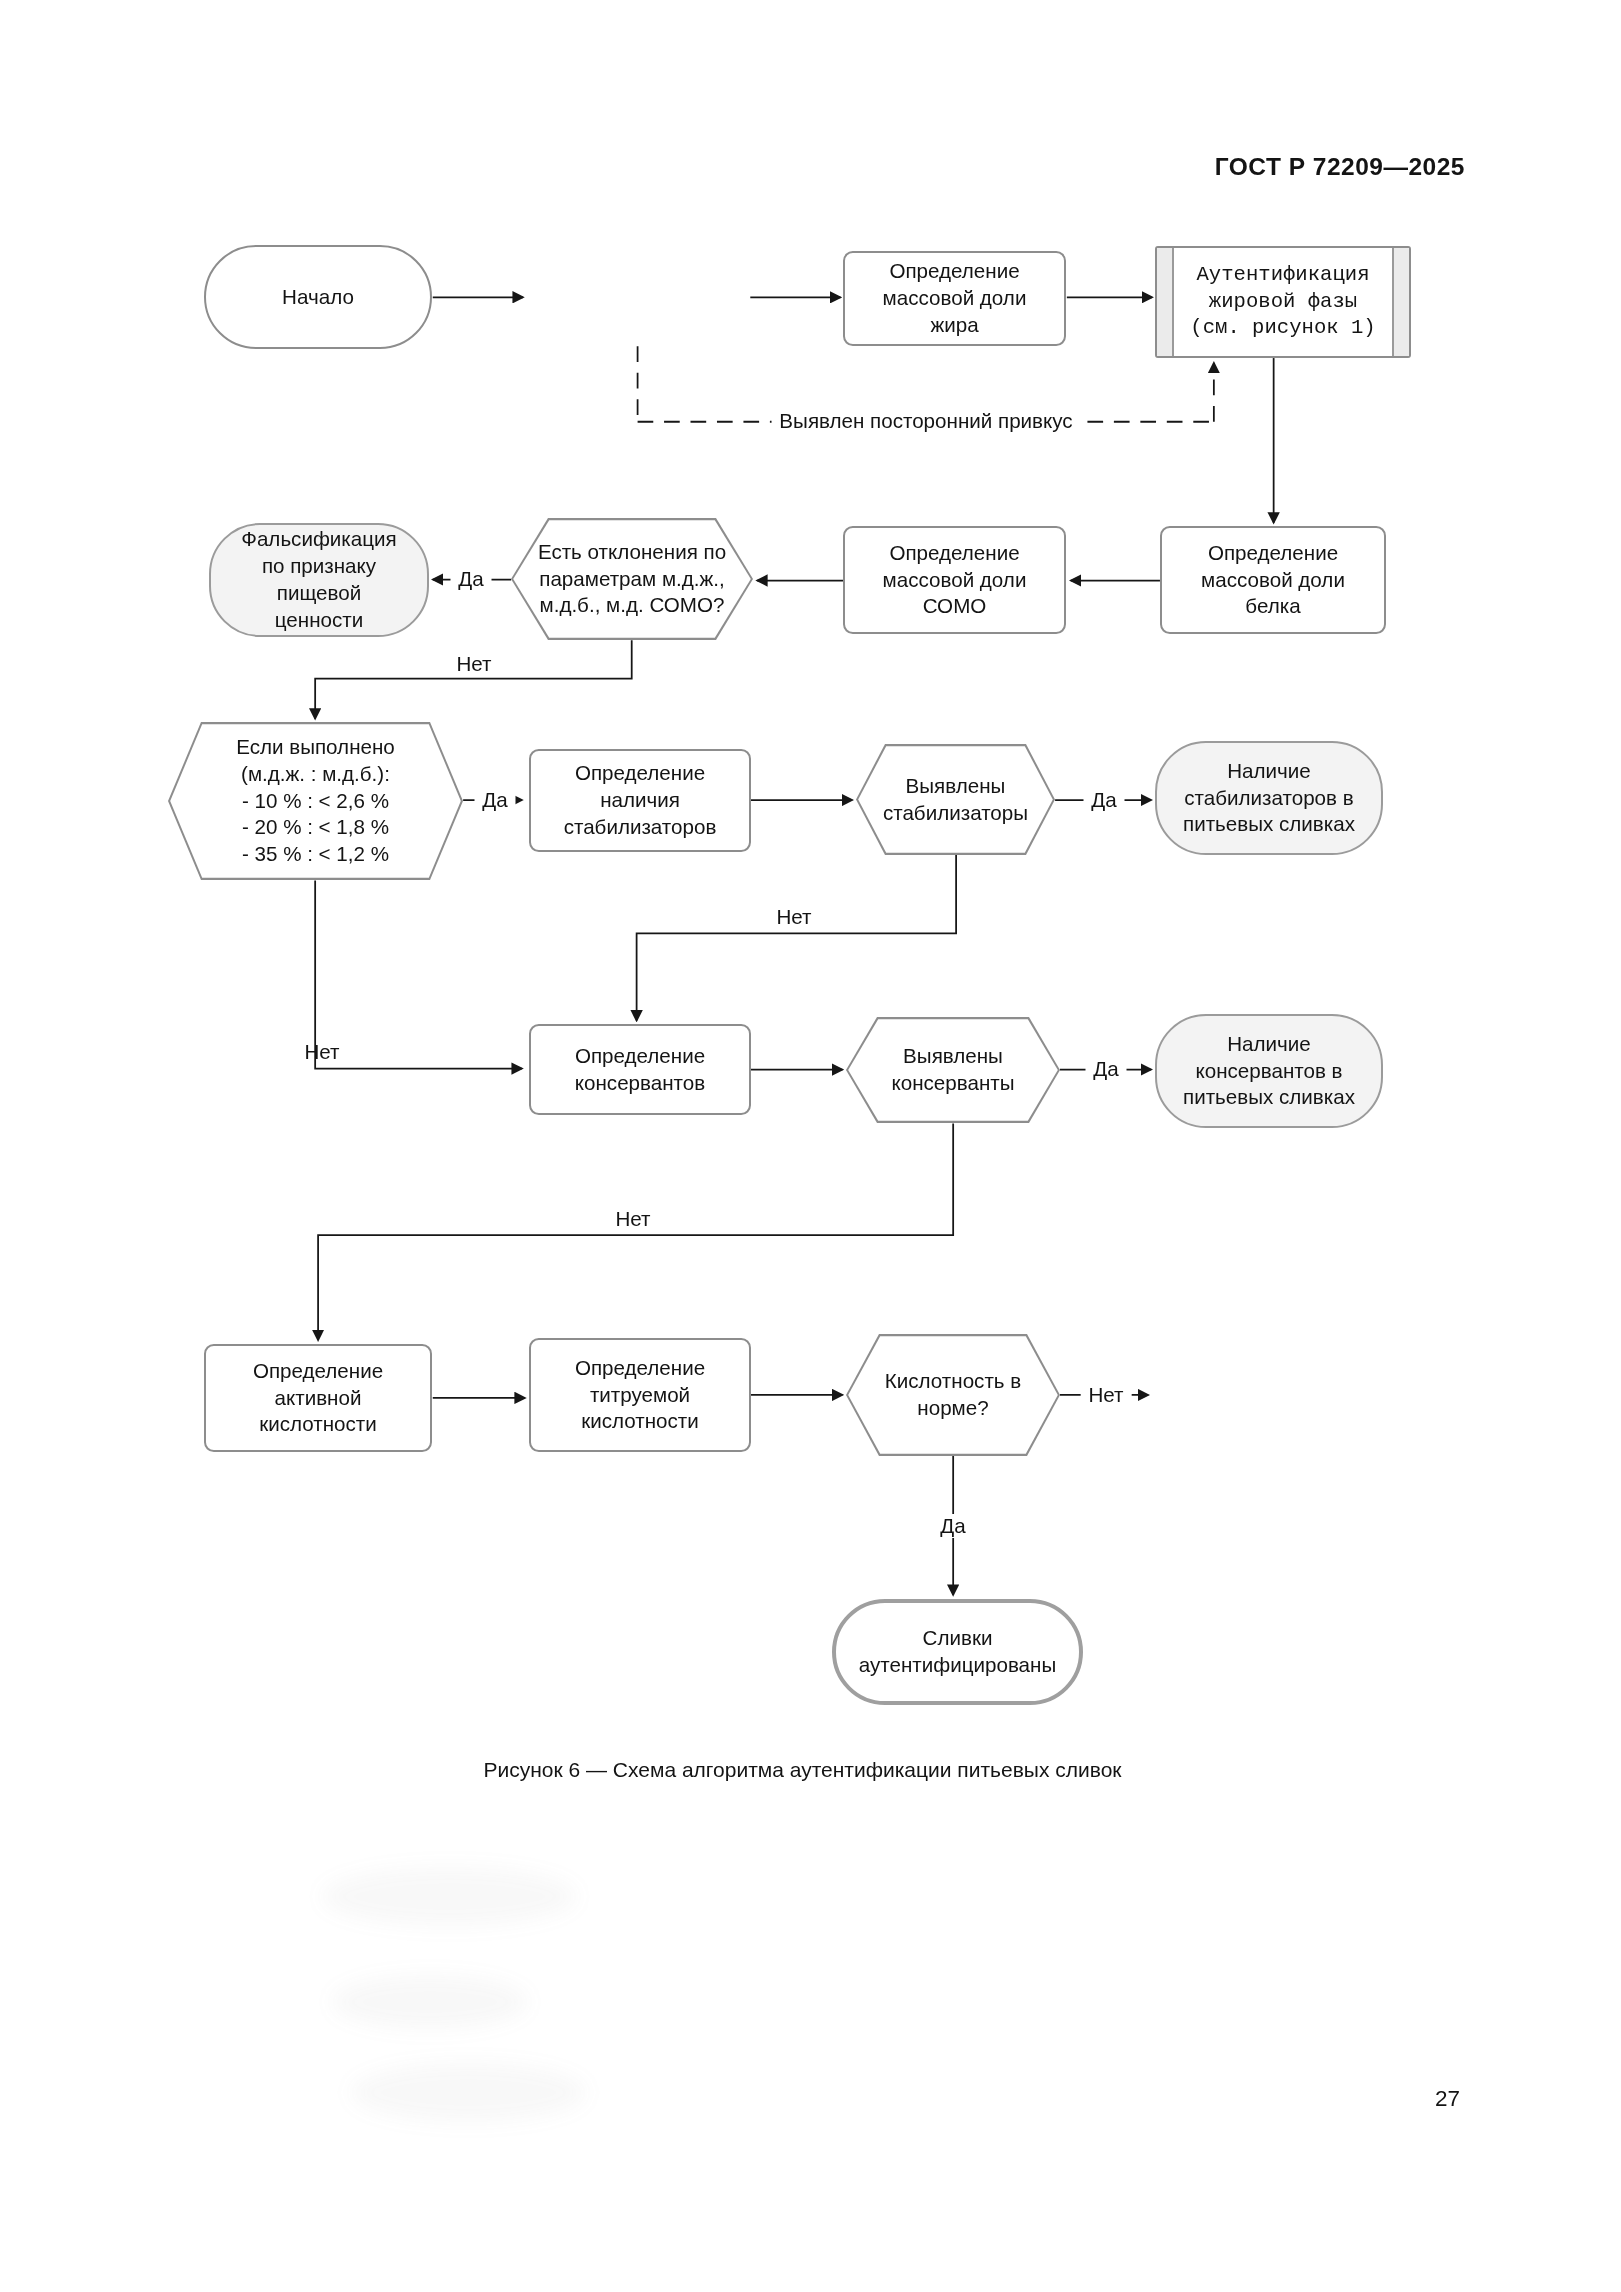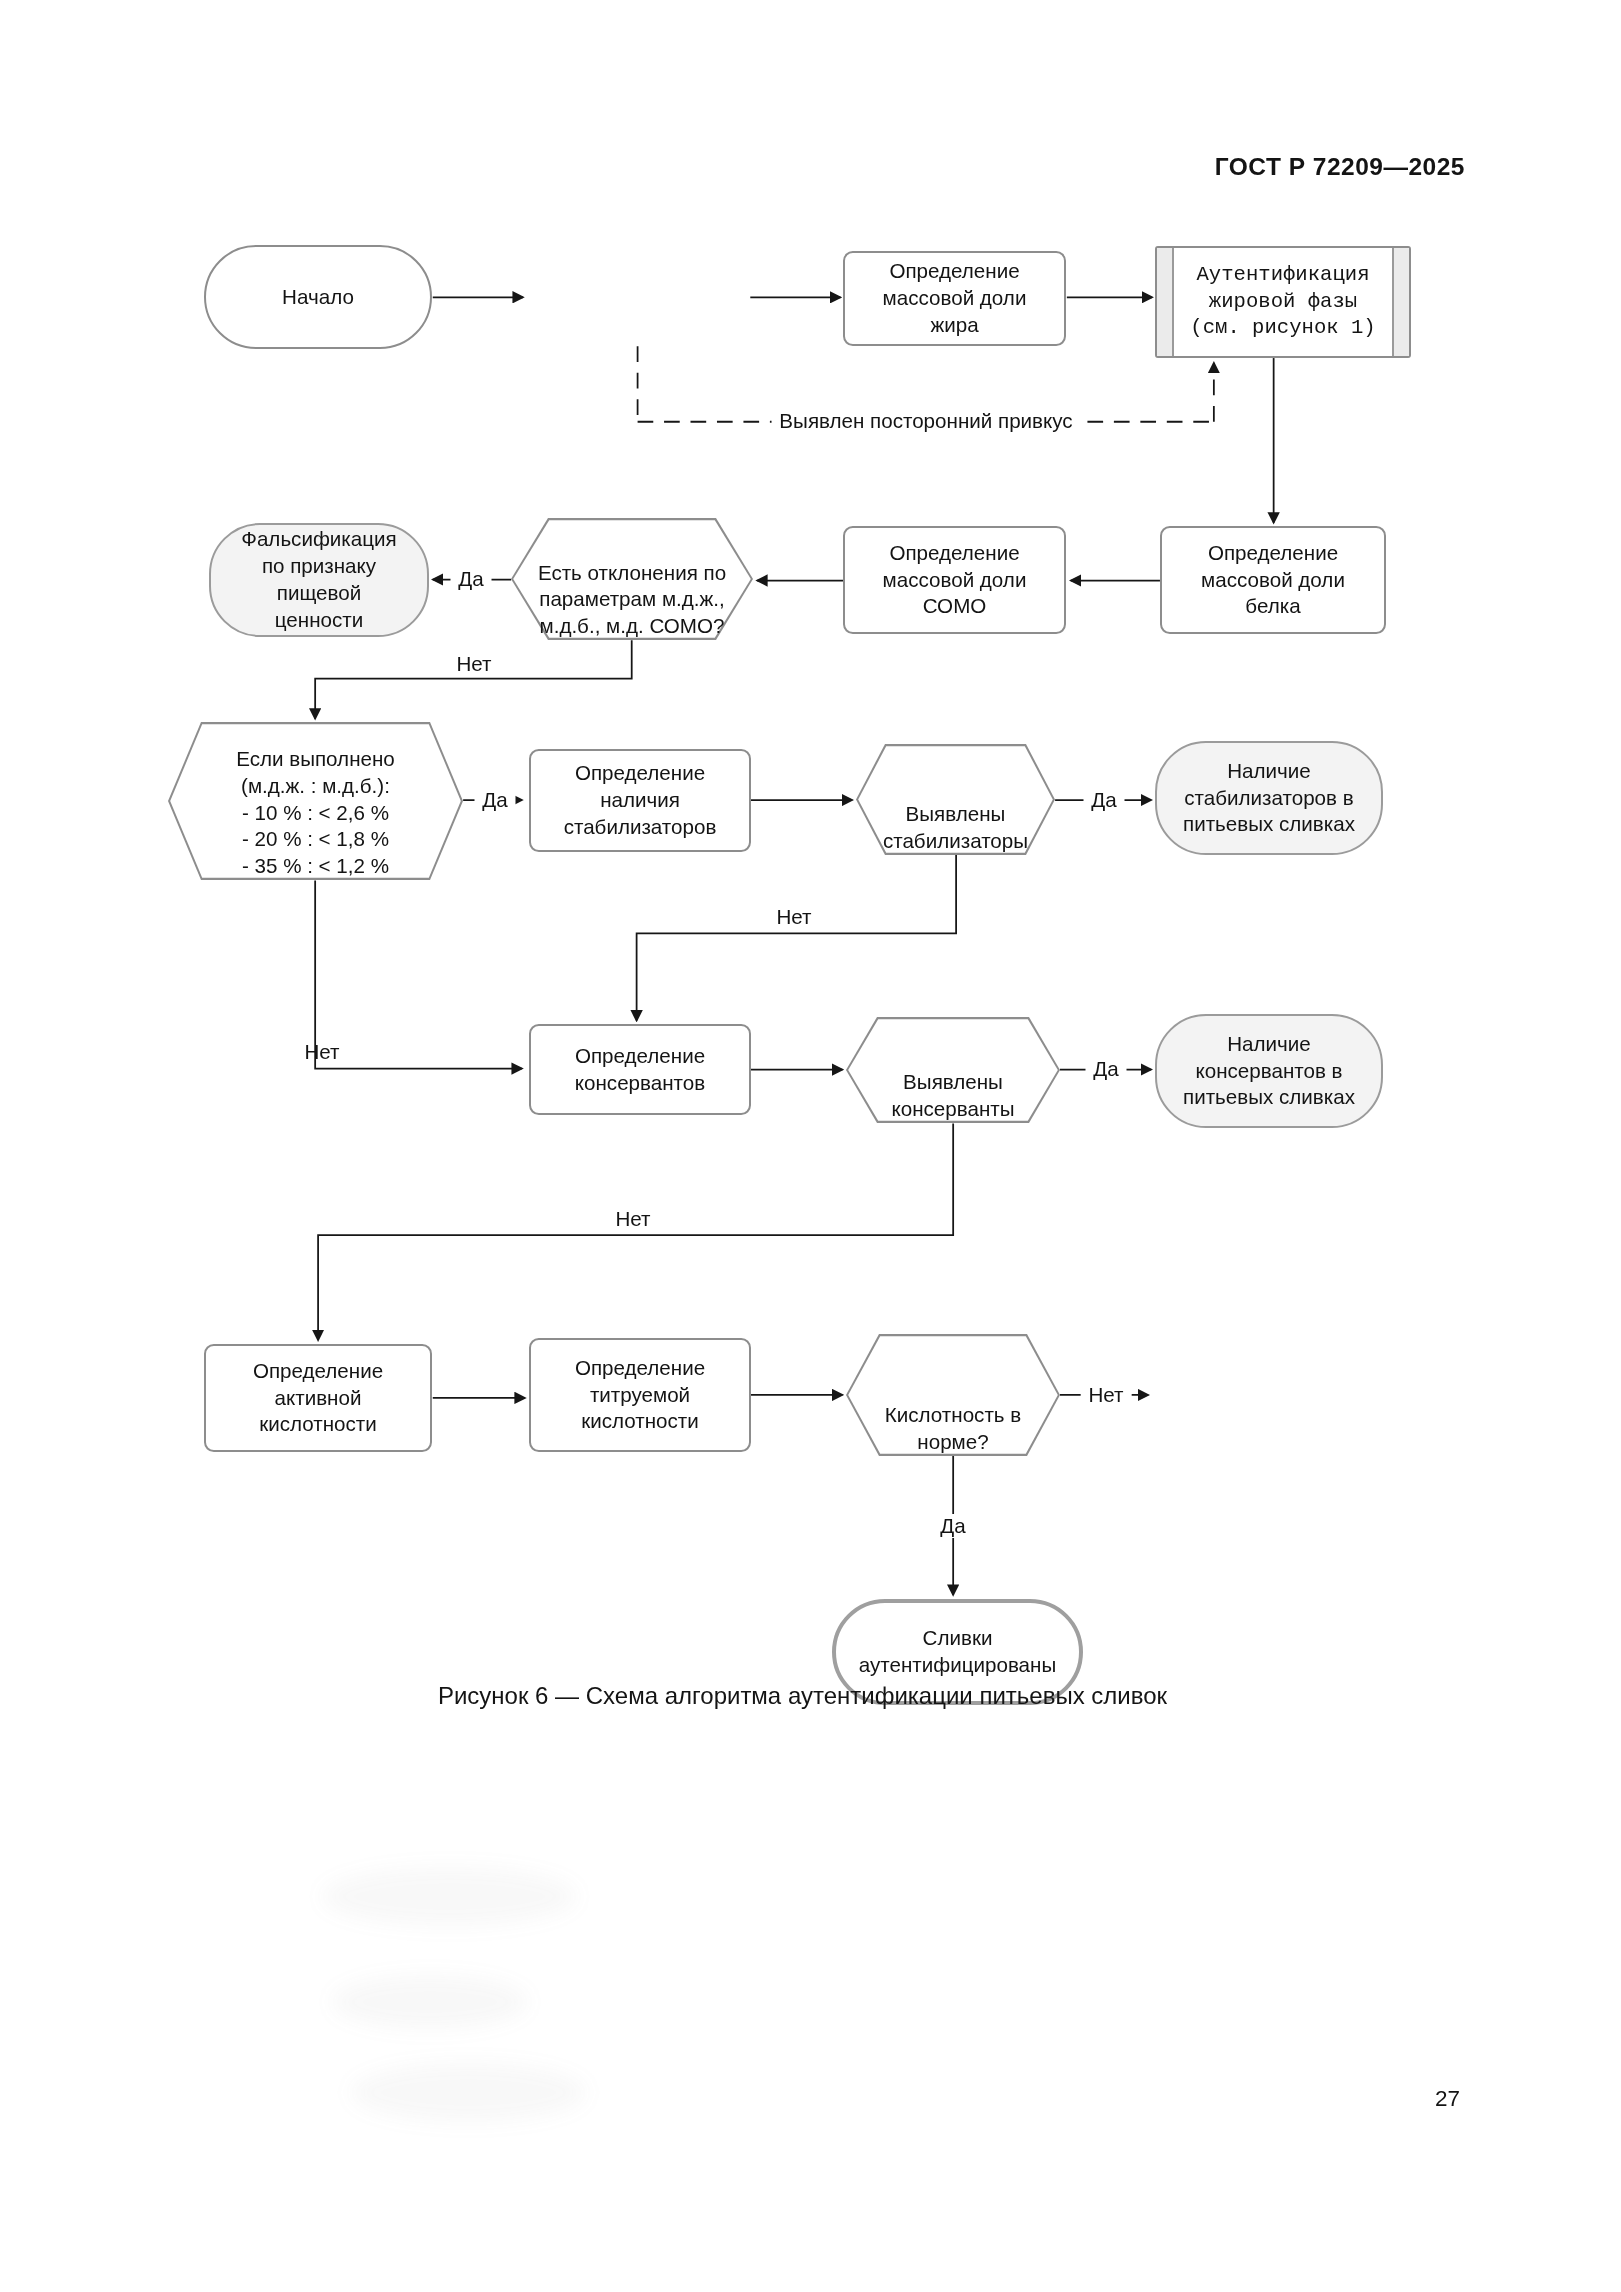--- a/index.html
+++ b/index.html
@@ -1,21 +1,21 @@
 <!DOCTYPE html>
 <html><head>
 <meta charset="utf-8">
 <style>
   html,body { margin:0; padding:0; background:#ffffff; }
   .page {
     position:relative; width:1621px; height:2293px; background:#ffffff;
     font-family:"Liberation Sans", sans-serif; color:#141414; overflow:hidden;margin-left:28px;
   }
   .doc-header { position:absolute; top:153px; right:184px; font-size:24.5px; font-weight:bold; letter-spacing:0.5px; }
-  .caption { position:absolute; top:1682px; left:124px; width:1301px; text-align:center; font-size:24px; }
+  .caption { position:absolute; top:1758px; left:124px; width:1301px; text-align:center; font-size:21px; }
   .page-number { position:absolute; top:2086px; left:1407px; font-size:22.5px; }
 
   .connectors { position:absolute; left:0; top:0; }
 
   .node {
     position:absolute; display:flex; align-items:center; justify-content:center;
     text-align:center; font-size:20.6px; line-height:1.3; box-sizing:border-box;
     padding:7.8px 11.8px;
   }
   .rect     { background:#ffffff; border:2px solid #8d8d8d; border-radius:9.8px; }
@@ -24,21 +24,21 @@
   .terminal-strong { background:#ffffff; border:4.9px solid #9f9f9f; border-radius:979px; padding:7.8px 19.6px; }
 
   .predef { background:#ffffff; border:2px solid #8d8d8d; border-radius:2.9px; padding:7.8px 31px; }
   .predef::before, .predef::after {
     content:""; position:absolute; top:0; bottom:0; width:14.7px; background:#ebebeb; z-index:0;
   }
   .predef::before { left:0;  border-right:2px solid #9a9a9a; }
   .predef::after  { right:0; border-left:2px solid #9a9a9a; }
   .predef .node-label { position:relative; z-index:1; }
 
-  .hex { padding:0; background:transparent; border:none;align-items:flex-end; }
+  .hex { padding:0; background:transparent; border:none; }
   .hex-border {
     position:absolute; inset:0; background:#8d8d8d;
     clip-path: polygon(0 50%, var(--ind) 0, calc(100% - var(--ind)) 0, 100% 50%, calc(100% - var(--ind)) 100%, var(--ind) 100%);
   }
   .hex-fill {
     position:absolute; inset:2.2px; background:#ffffff;
     clip-path: polygon(0 50%, calc(var(--ind) - 1px) 0, calc(100% - var(--ind) + 1px) 0, 100% 50%, calc(100% - var(--ind) + 1px) 100%, calc(var(--ind) - 1px) 100%);
   }
   .hex-label { position:relative; z-index:1; width:88%; }
   .pre { white-space:pre-line; }

